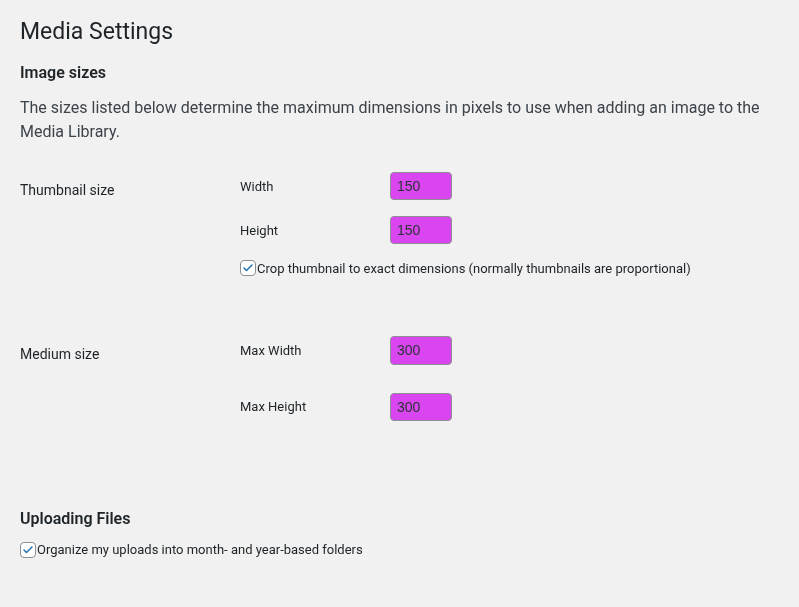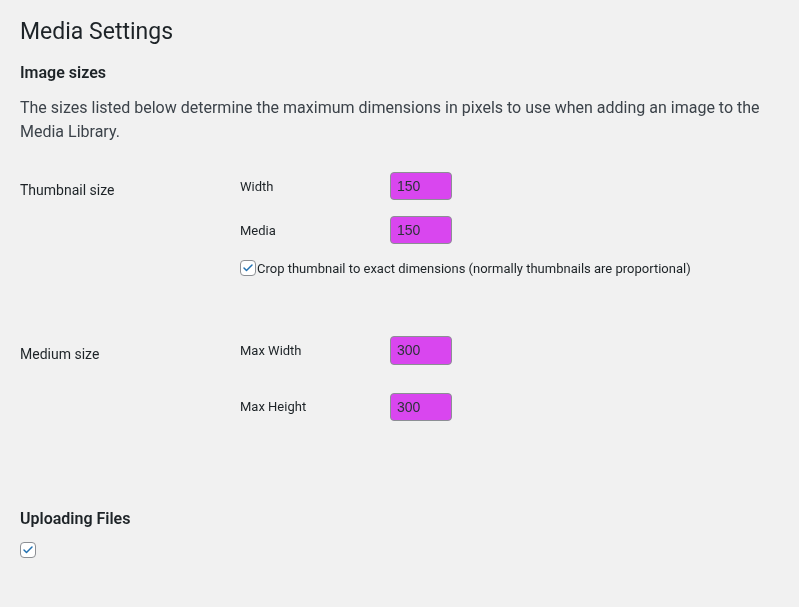--- a/index.html
+++ b/index.html
@@ -98,21 +98,21 @@
   <tbody>
 
     <tr>
       <th>Thumbnail size</th>
       <td>
         <div class="field-row">
           <span class="field-label">Width</span>
           <input type="number" value="150" style="">
         </div>
         <div class="field-row">
-          <span class="field-label">Media</span>
+          <span class="field-label">Height</span>
           <input type="number" value="150" style="">
         </div>
         <div class="checkbox-row">
           <span class="cb">
             <svg viewBox="0 0 24 24">
                 <path fill="none" stroke="#2271b1" stroke-width="3" stroke-linecap="round" stroke-linejoin="round" d="M4 12l5 5L20 6"></path>
               </svg>
           </span>
           <span>Crop thumbnail to exact dimensions (normally thumbnails are proportional)</span>
         </div>
@@ -151,13 +151,14 @@
 <div class="section-gap"></div>
 
 <h2>Uploading Files</h2>
 
 <div class="checkbox-row uploading-checkbox">
   <span class="cb">
     <svg viewBox="0 0 24 24">
         <path fill="none" stroke="#2271b1" stroke-width="3" stroke-linecap="round" stroke-linejoin="round" d="M4 12l5 5L20 6"></path>
       </svg>
   </span>
+  <span>Organize my uploads into month- and year-based folders</span>
 </div>
 
 </body></html>

